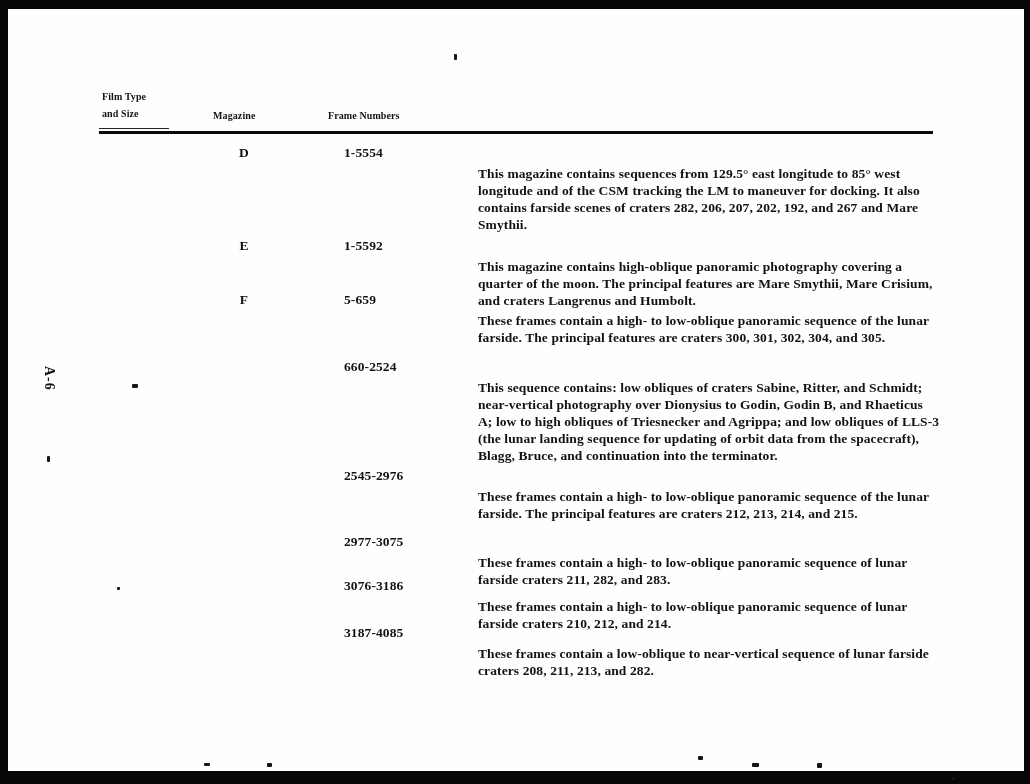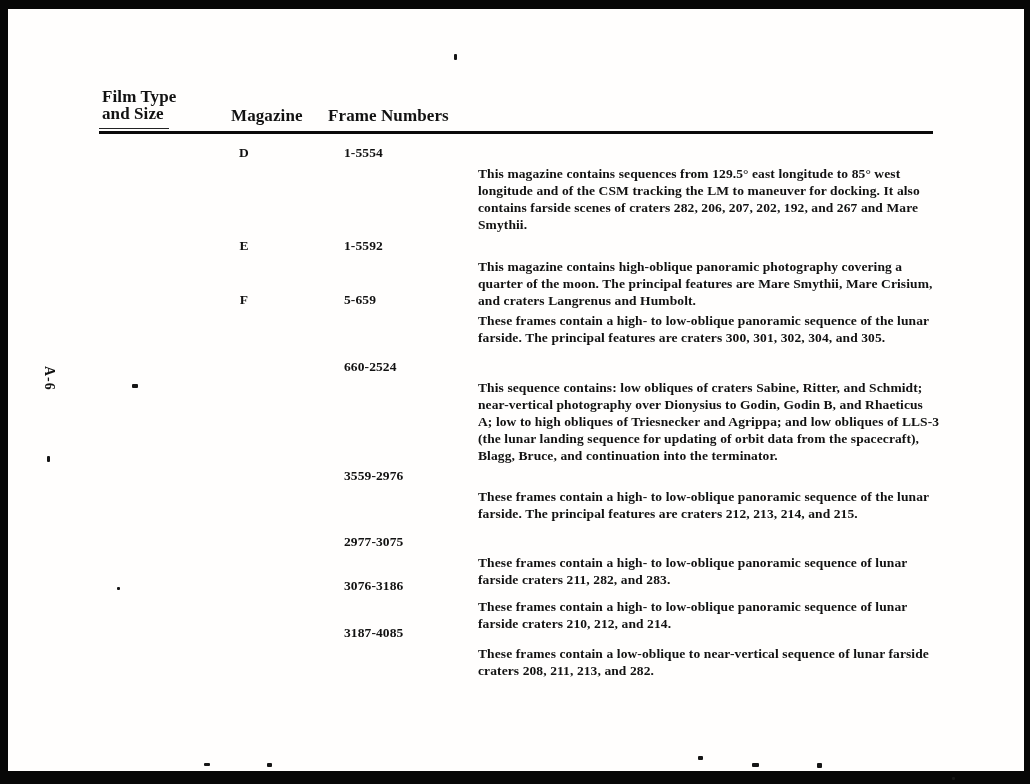--- a/index.html
+++ b/index.html
@@ -10,26 +10,26 @@
     color:#121212;
   }
   .page{position:absolute;inset:0;background:#fffefd;}
   
   .scan-edge{position:absolute;background:#070707;}
   .edge-top{left:0;top:0;width:1030px;height:9px;}
   .edge-bottom{left:0;top:771px;width:1030px;height:13px;}
   .edge-left{left:0;top:0;width:8px;height:784px;}
   .edge-right{left:1024px;top:0;width:6px;height:784px;}
 
-  .txt{position:absolute;font-weight:bold;font-size:17px;line-height:17px;letter-spacing:.1px;}
+  .txt{position:absolute;font-weight:bold;font-size:10px;line-height:17px;letter-spacing:.1px;}
 
   
   .hdr-filmtype1{left:102px;top:88px;}
   .hdr-filmtype2{left:102px;top:105px;}
-  .hdr-magazine{left:231px;top:107px;}
+  .hdr-magazine{left:213px;top:107px;}
   .hdr-frames{left:328px;top:107px;text-align:center;}
   .hdr-remarks{left:478px;top:108px;width:462px;text-align:center;}
 
   .header-rule{position:absolute;left:99px;top:131px;width:834px;height:3px;background:#0a0a0a;}
   .header-rule-frag{position:absolute;left:99px;top:128px;width:70px;height:1px;background:#222;}
 
   
   .rows{position:absolute;left:0;top:0;width:100%;height:100%;}
   .row{position:absolute;left:0;width:100%;}
   .row:nth-of-type(1){top:144px;}
@@ -93,21 +93,21 @@
     </div>
 
     <div class="row">
       <div class="cell cell-mag"></div>
       <div class="cell cell-frames">660-2524</div>
       <div class="cell cell-remarks">This sequence contains: low obliques of craters Sabine, Ritter, and Schmidt; near-vertical photography over Dionysius to Godin, Godin B, and Rhaeticus A; low to high obliques of Triesnecker and Agrippa; and low obliques of LLS-3 (the lunar landing sequence for updating of orbit data from the spacecraft), Blagg, Bruce, and continuation into the terminator.</div>
     </div>
 
     <div class="row">
       <div class="cell cell-mag"></div>
-      <div class="cell cell-frames">3559-2976</div>
+      <div class="cell cell-frames">2545-2976</div>
       <div class="cell cell-remarks">These frames contain a high- to low-oblique panoramic sequence of the lunar farside. The principal features are craters 212, 213, 214, and 215.</div>
     </div>
 
     <div class="row">
       <div class="cell cell-mag"></div>
       <div class="cell cell-frames">2977-3075</div>
       <div class="cell cell-remarks">These frames contain a high- to low-oblique panoramic sequence of lunar farside craters 211, 282, and 283.</div>
     </div>
 
     <div class="row">

